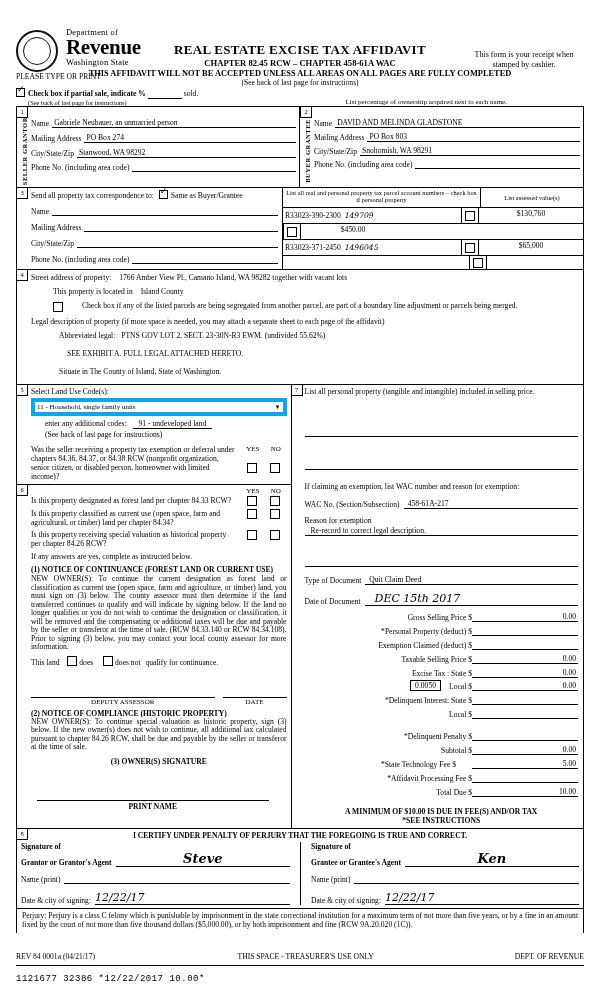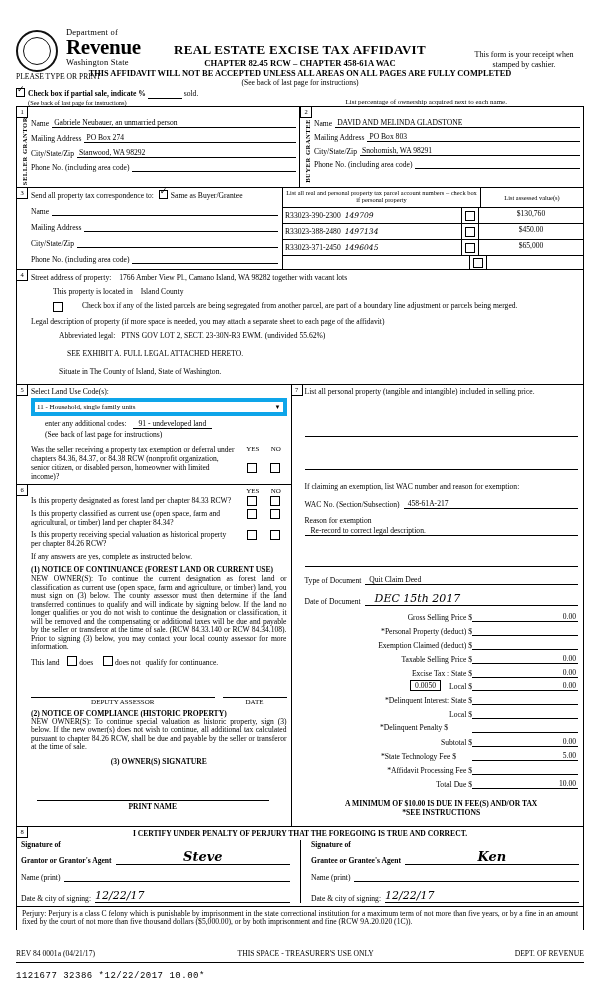--- a/index.html
+++ b/index.html
@@ -153,24 +153,20 @@
           <div class="fld" style="flex:1;padding:1px 2px;display:flex;align-items:center;gap:4px;">
             <span>R33023-390-2300</span>
             <span class="handscript">149709</span>
           </div>
           <div style="width:16px;border-left:1px solid #000;border-right:1px solid #000;display:flex;align-items:center;justify-content:center;">
               <span class="cbox"></span>
             </div>
           <div class="fld" style="width:96px;padding:1px 4px;text-align:center;">$130,760</div>
         </div>
         <div style="display:flex;border-bottom:1px solid #000;height:15px;">
-          <div class="fld" style="flex:1;padding:1px 2px;display:flex;align-items:center;gap:4px;">
-            <span>R33023-388-2480</span>
-            <span class="handscript">1497134</span>
-          </div>
           <div style="width:16px;border-left:1px solid #000;border-right:1px solid #000;display:flex;align-items:center;justify-content:center;">
               <span class="cbox"></span>
             </div>
           <div class="fld" style="width:96px;padding:1px 4px;text-align:center;">$450.00</div>
         </div>
         <div style="display:flex;border-bottom:1px solid #000;height:15px;">
           <div class="fld" style="flex:1;padding:1px 2px;display:flex;align-items:center;gap:4px;">
             <span>R33023-371-2450</span>
             <span class="handscript">1496045</span>
           </div>
@@ -359,21 +355,21 @@
           <span class="line" style="width:104px;text-align:right;padding-right:2px;">0.00</span>
         </div>
         <div class="fld" style="display:flex;justify-content:flex-end;align-items:flex-end;margin-top:4px;">
           <span>*Delinquent Interest: State  $</span>
           <span class="line" style="width:104px;text-align:right;padding-right:2px;">&nbsp;</span>
         </div>
         <div class="fld" style="display:flex;justify-content:flex-end;align-items:flex-end;margin-top:4px;">
           <span>Local  $</span>
           <span class="line" style="width:104px;text-align:right;padding-right:2px;">&nbsp;</span>
         </div>
-        <div class="fld" style="display:flex;justify-content:flex-end;align-items:flex-start;margin-top:4px;gap:24px;">
+        <div class="fld" style="display:flex;justify-content:flex-end;align-items:center;margin-top:12px;">
           <span>*Delinquent Penalty  $</span>
           <span class="line" style="width:104px;text-align:right;padding-right:2px;">&nbsp;</span>
         </div>
         <div class="fld" style="display:flex;justify-content:flex-end;align-items:flex-end;margin-top:4px;">
           <span>Subtotal  $</span>
           <span class="line" style="width:104px;text-align:right;padding-right:2px;">0.00</span>
         </div>
         <div class="fld" style="display:flex;justify-content:flex-end;align-items:flex-end;margin-top:4px;">
           <span>*State Technology Fee  $</span>
           <span class="line" style="width:104px;text-align:right;padding-right:2px;margin-left:16px;">5.00</span>

